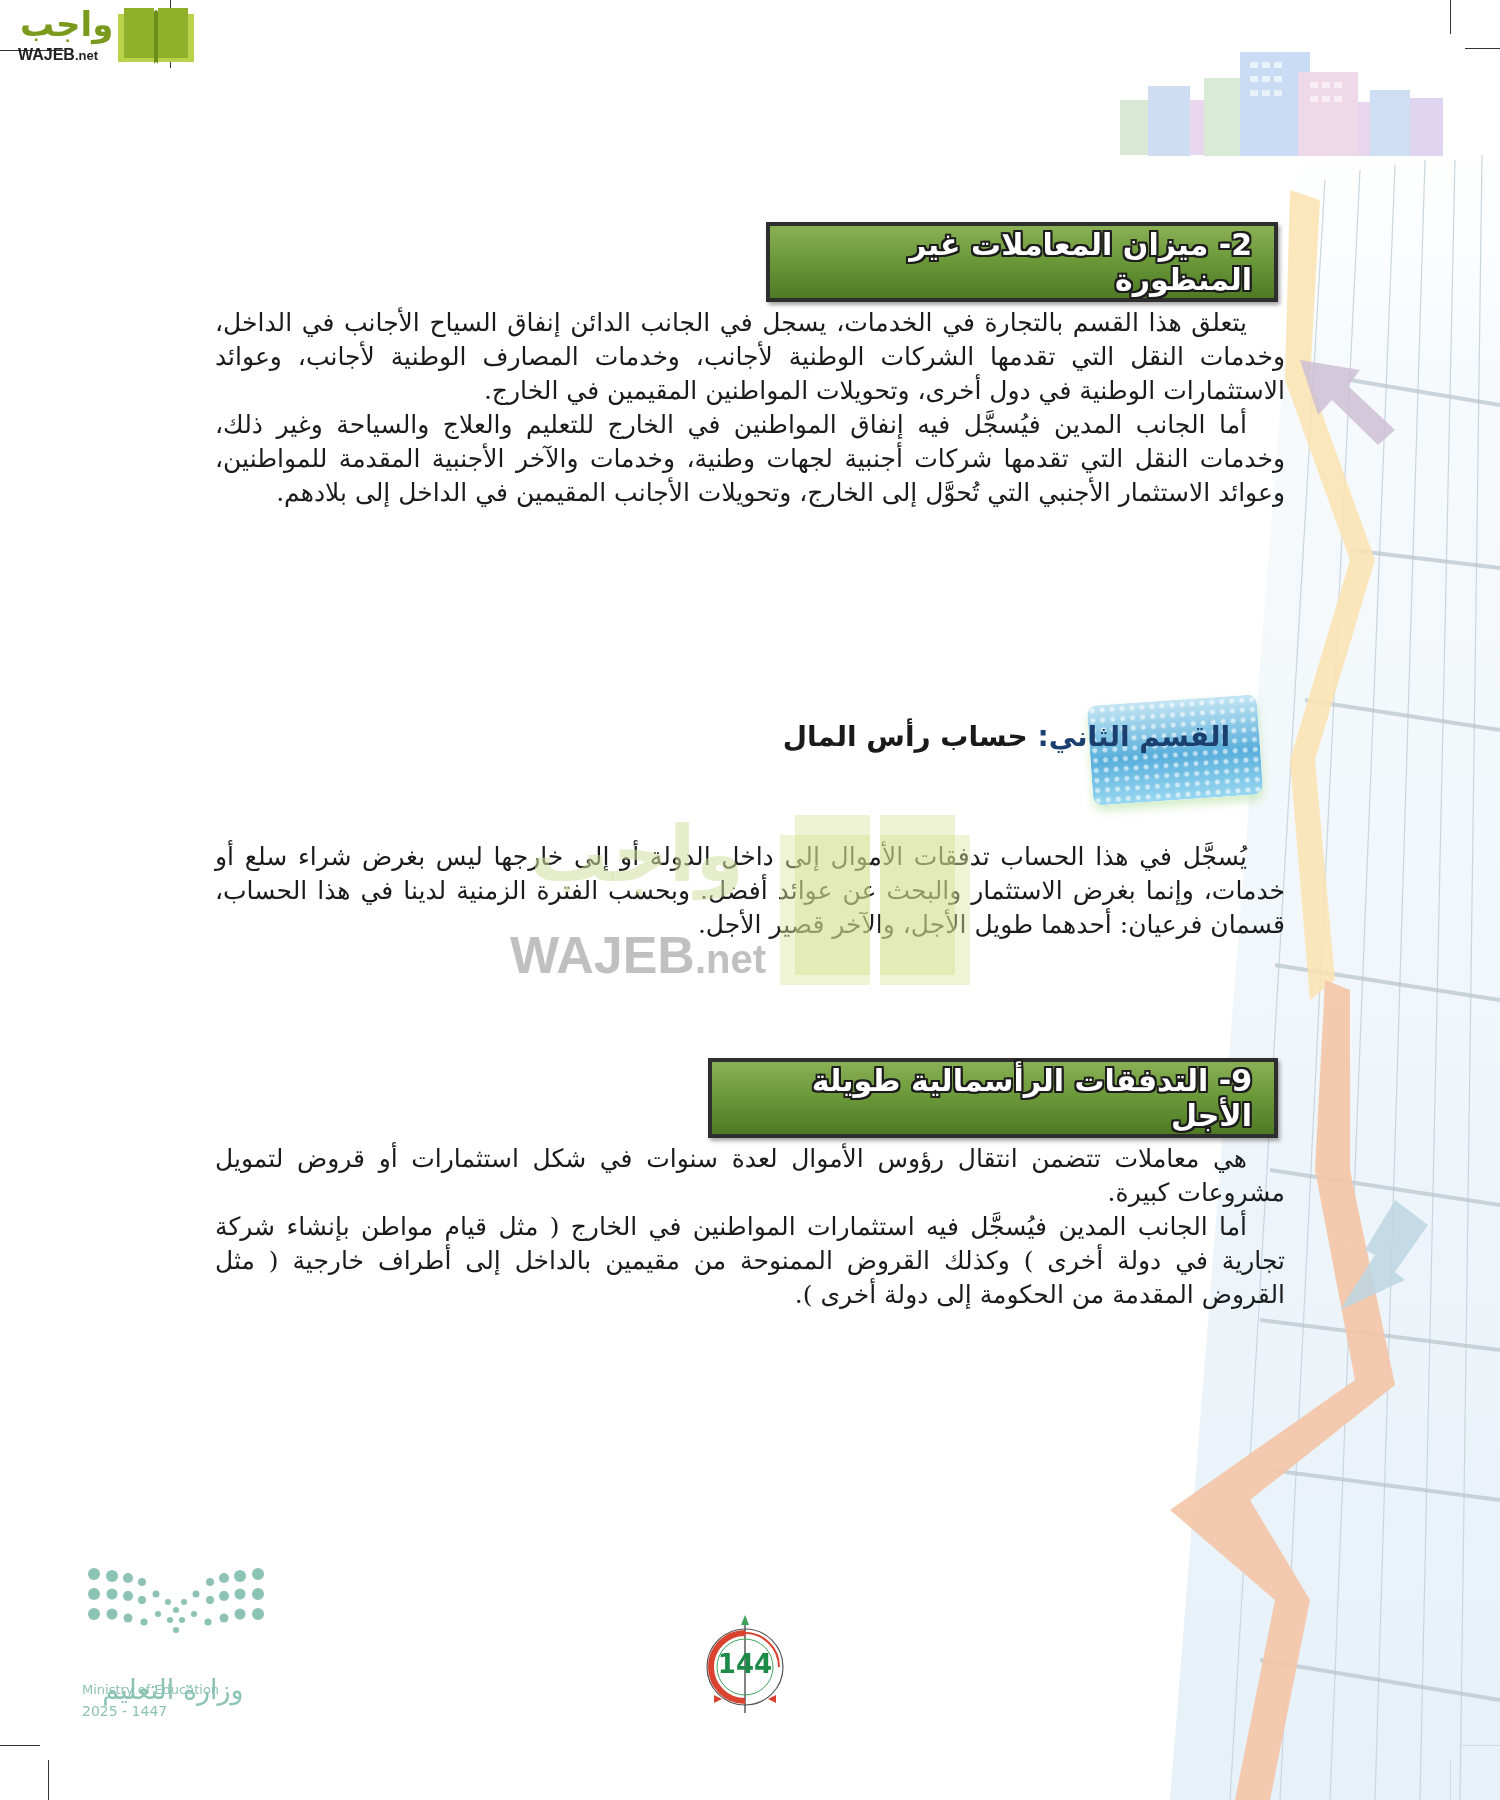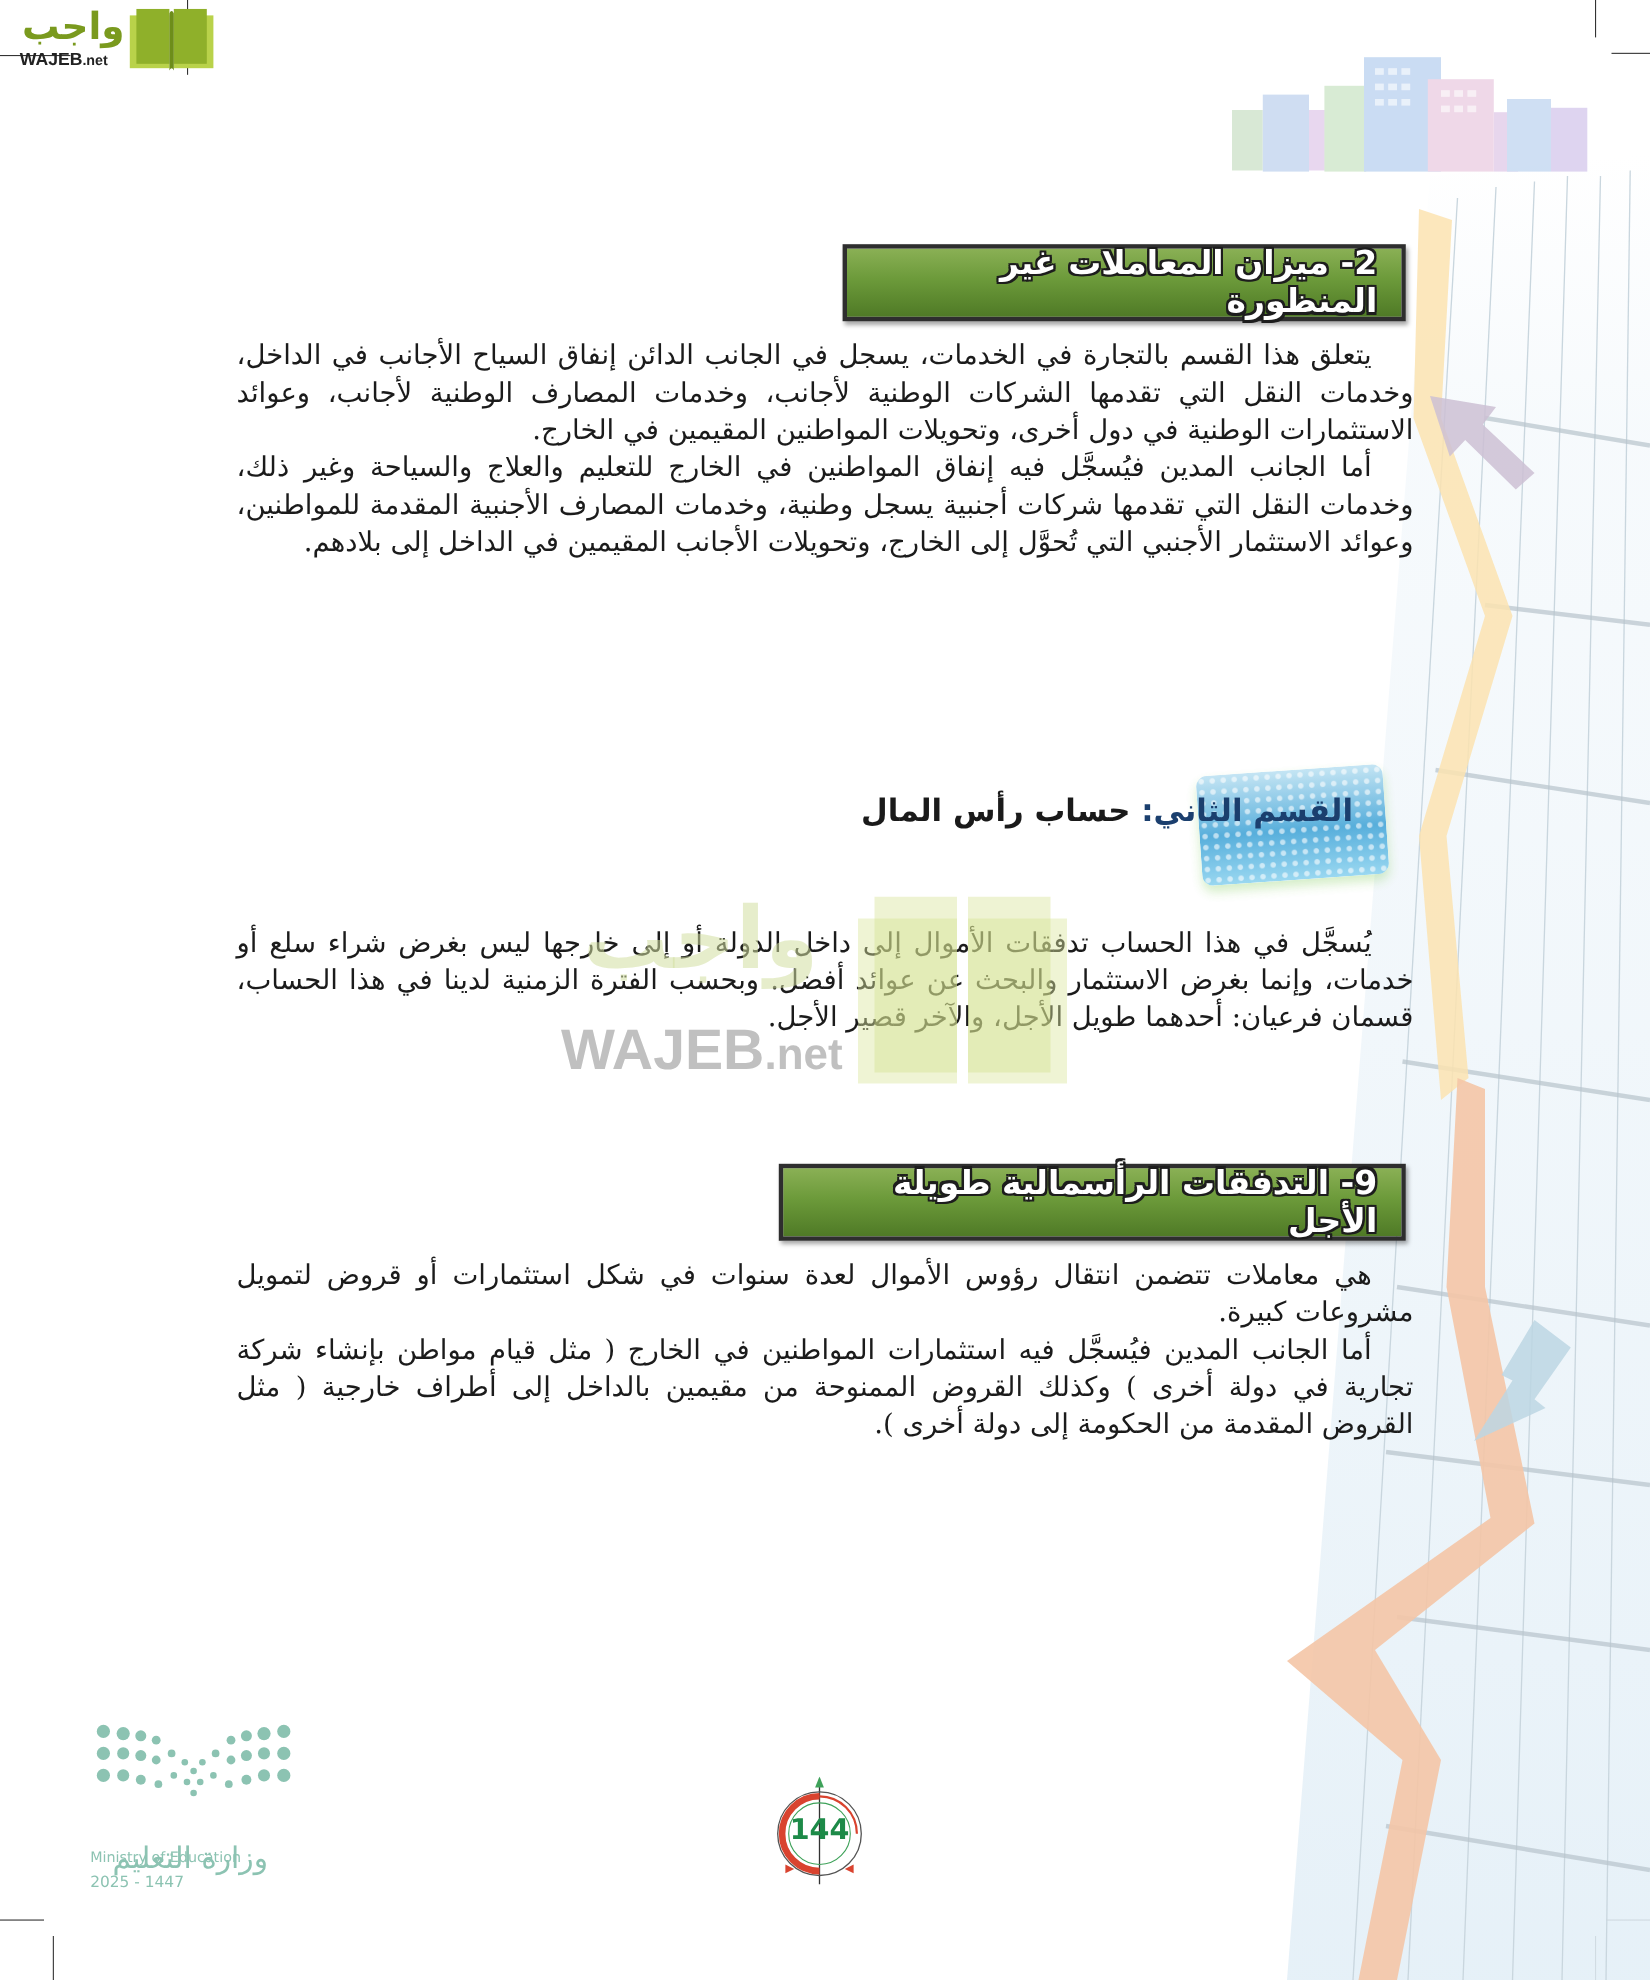--- a/index.html
+++ b/index.html
@@ -14,21 +14,21 @@
   .logo .ar { position: absolute; left: 12px; top: 0px; font-family: "DejaVu Sans", sans-serif; font-weight: bold; font-size: 34px; color: #7a9a1e; direction: rtl; }
   .logo .en { position: absolute; left: 10px; top: 42px; font-family: "Liberation Sans", sans-serif; font-weight: bold; font-size: 16px; color: #222; letter-spacing: 0px; }
   .logo .en small { font-size: 13px; }
   .logo .book { position: absolute; left: 108px; top: 4px; width: 80px; height: 58px; }
 
   
   .deco { position: absolute; right: 0; top: 0; width: 390px; height: 1800px; pointer-events: none; }
 
   
   .banner-green {
-    position: absolute; height: 70px;
+    position: absolute; height: 80px;
     background: linear-gradient(180deg, #8ab055 0%, #6c9a3a 45%, #4f7a26 100%);
     border: 4px solid #2e2e2e;
     box-shadow: 2px 3px 4px rgba(0,0,0,0.35);
     display: flex; align-items: center; justify-content: center;
     padding-right: 22px;
     padding-left: 34px;
   }
   .banner-green span {
     font-family: "DejaVu Sans", sans-serif; font-weight: bold; font-size: 30px;
     color: #ffffff;
@@ -169,21 +169,21 @@
     <path d="M38 4 Q40 0 42 4 L42 56 Q40 52 38 56 Z" fill="#6d8d1a"></path>
   </svg>
 </div>
 
 <div class="banner-green" style="left:766px; top:222px; width:512px;">
   <span>2- ميزان المعاملات غير المنظورة</span>
 </div>
 
 <div class="para" style="top:306px;">
   <p>يتعلق هذا القسم بالتجارة في الخدمات، يسجل في الجانب الدائن إنفاق السياح الأجانب في الداخل، وخدمات النقل التي تقدمها الشركات الوطنية لأجانب، وخدمات المصارف الوطنية لأجانب، وعوائد الاستثمارات الوطنية في دول أخرى، وتحويلات المواطنين المقيمين في الخارج.</p>
-  <p>أما الجانب المدين فيُسجَّل فيه إنفاق المواطنين في الخارج للتعليم والعلاج والسياحة وغير ذلك، وخدمات النقل التي تقدمها شركات أجنبية يسجل وطنية، وخدمات المصارف الأجنبية المقدمة للمواطنين، وعوائد الاستثمار الأجنبي التي تُحوَّل إلى الخارج، وتحويلات الأجانب المقيمين في الداخل إلى بلادهم.</p>
+  <p>أما الجانب المدين فيُسجَّل فيه إنفاق المواطنين في الخارج للتعليم والعلاج والسياحة وغير ذلك، وخدمات النقل التي تقدمها شركات أجنبية لجهات وطنية، وخدمات والآخر الأجنبية المقدمة للمواطنين، وعوائد الاستثمار الأجنبي التي تُحوَّل إلى الخارج، وتحويلات الأجانب المقيمين في الداخل إلى بلادهم.</p>
 </div>
 
 <div class="main-title-wrap">
   <div class="title-badge"></div>
   <div class="main-title">
     <span class="part1">القسم الثاني:</span>
     <span class="part2">حساب رأس المال</span>
   </div>
 </div>
 

